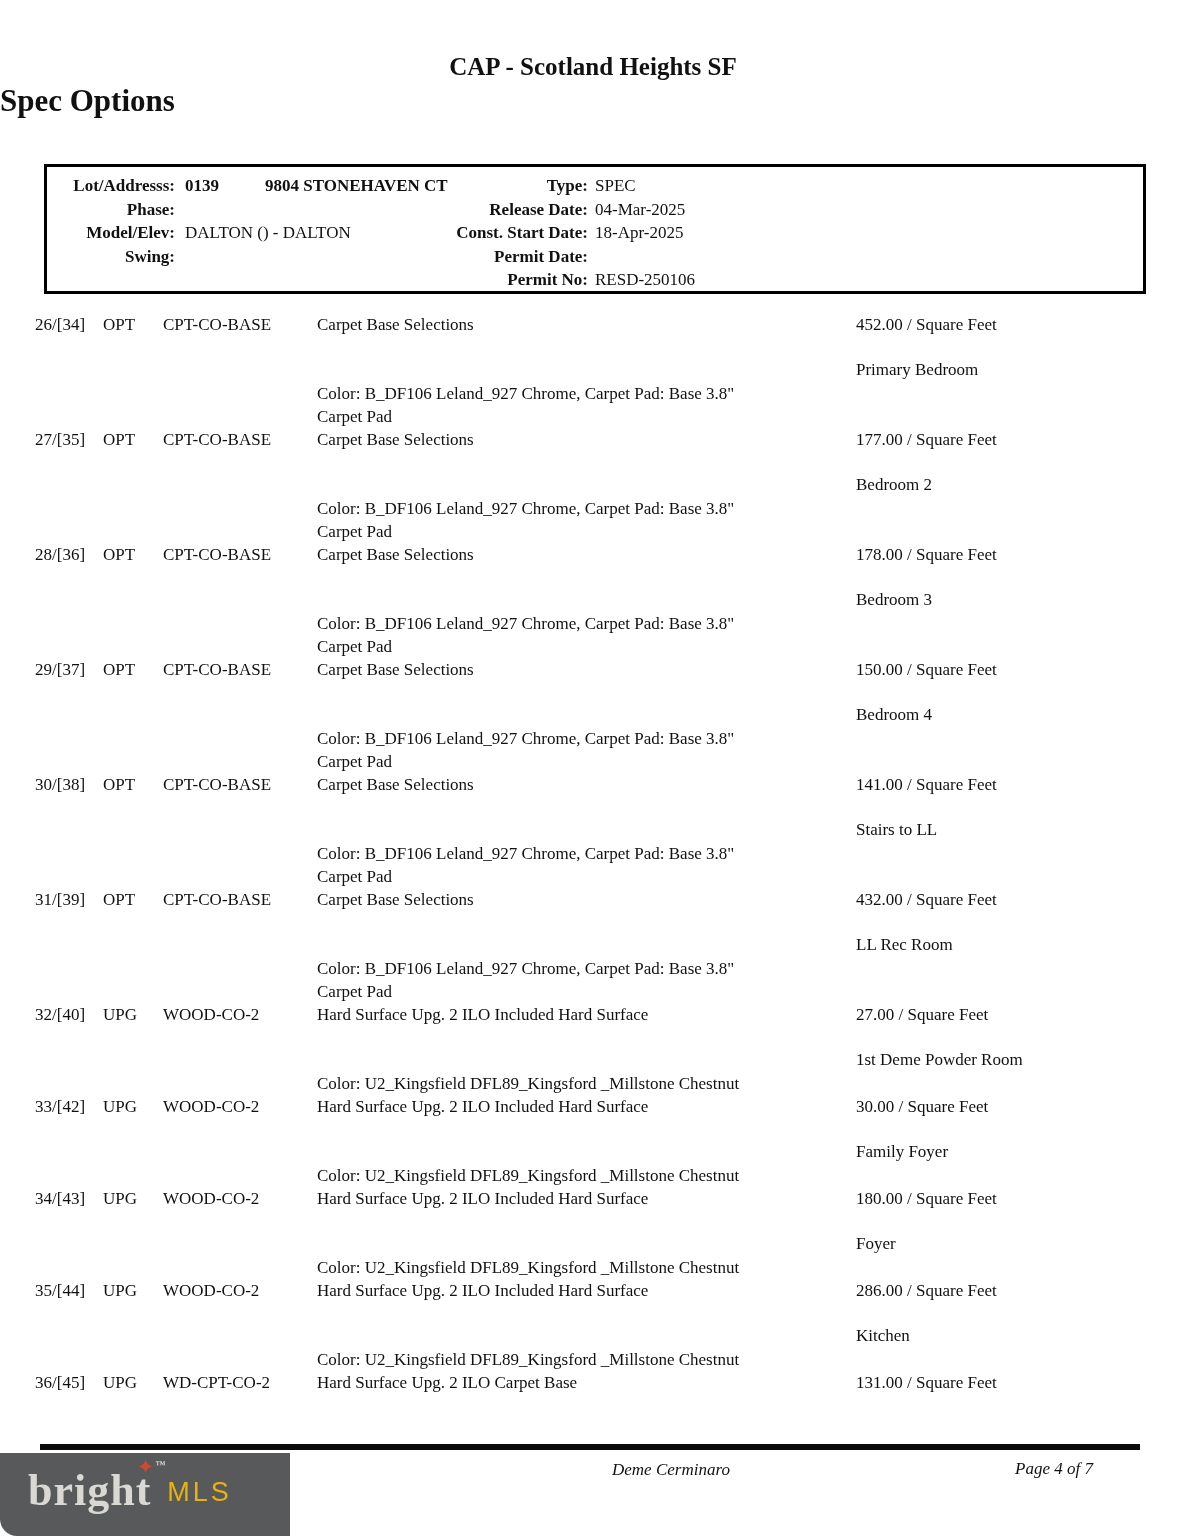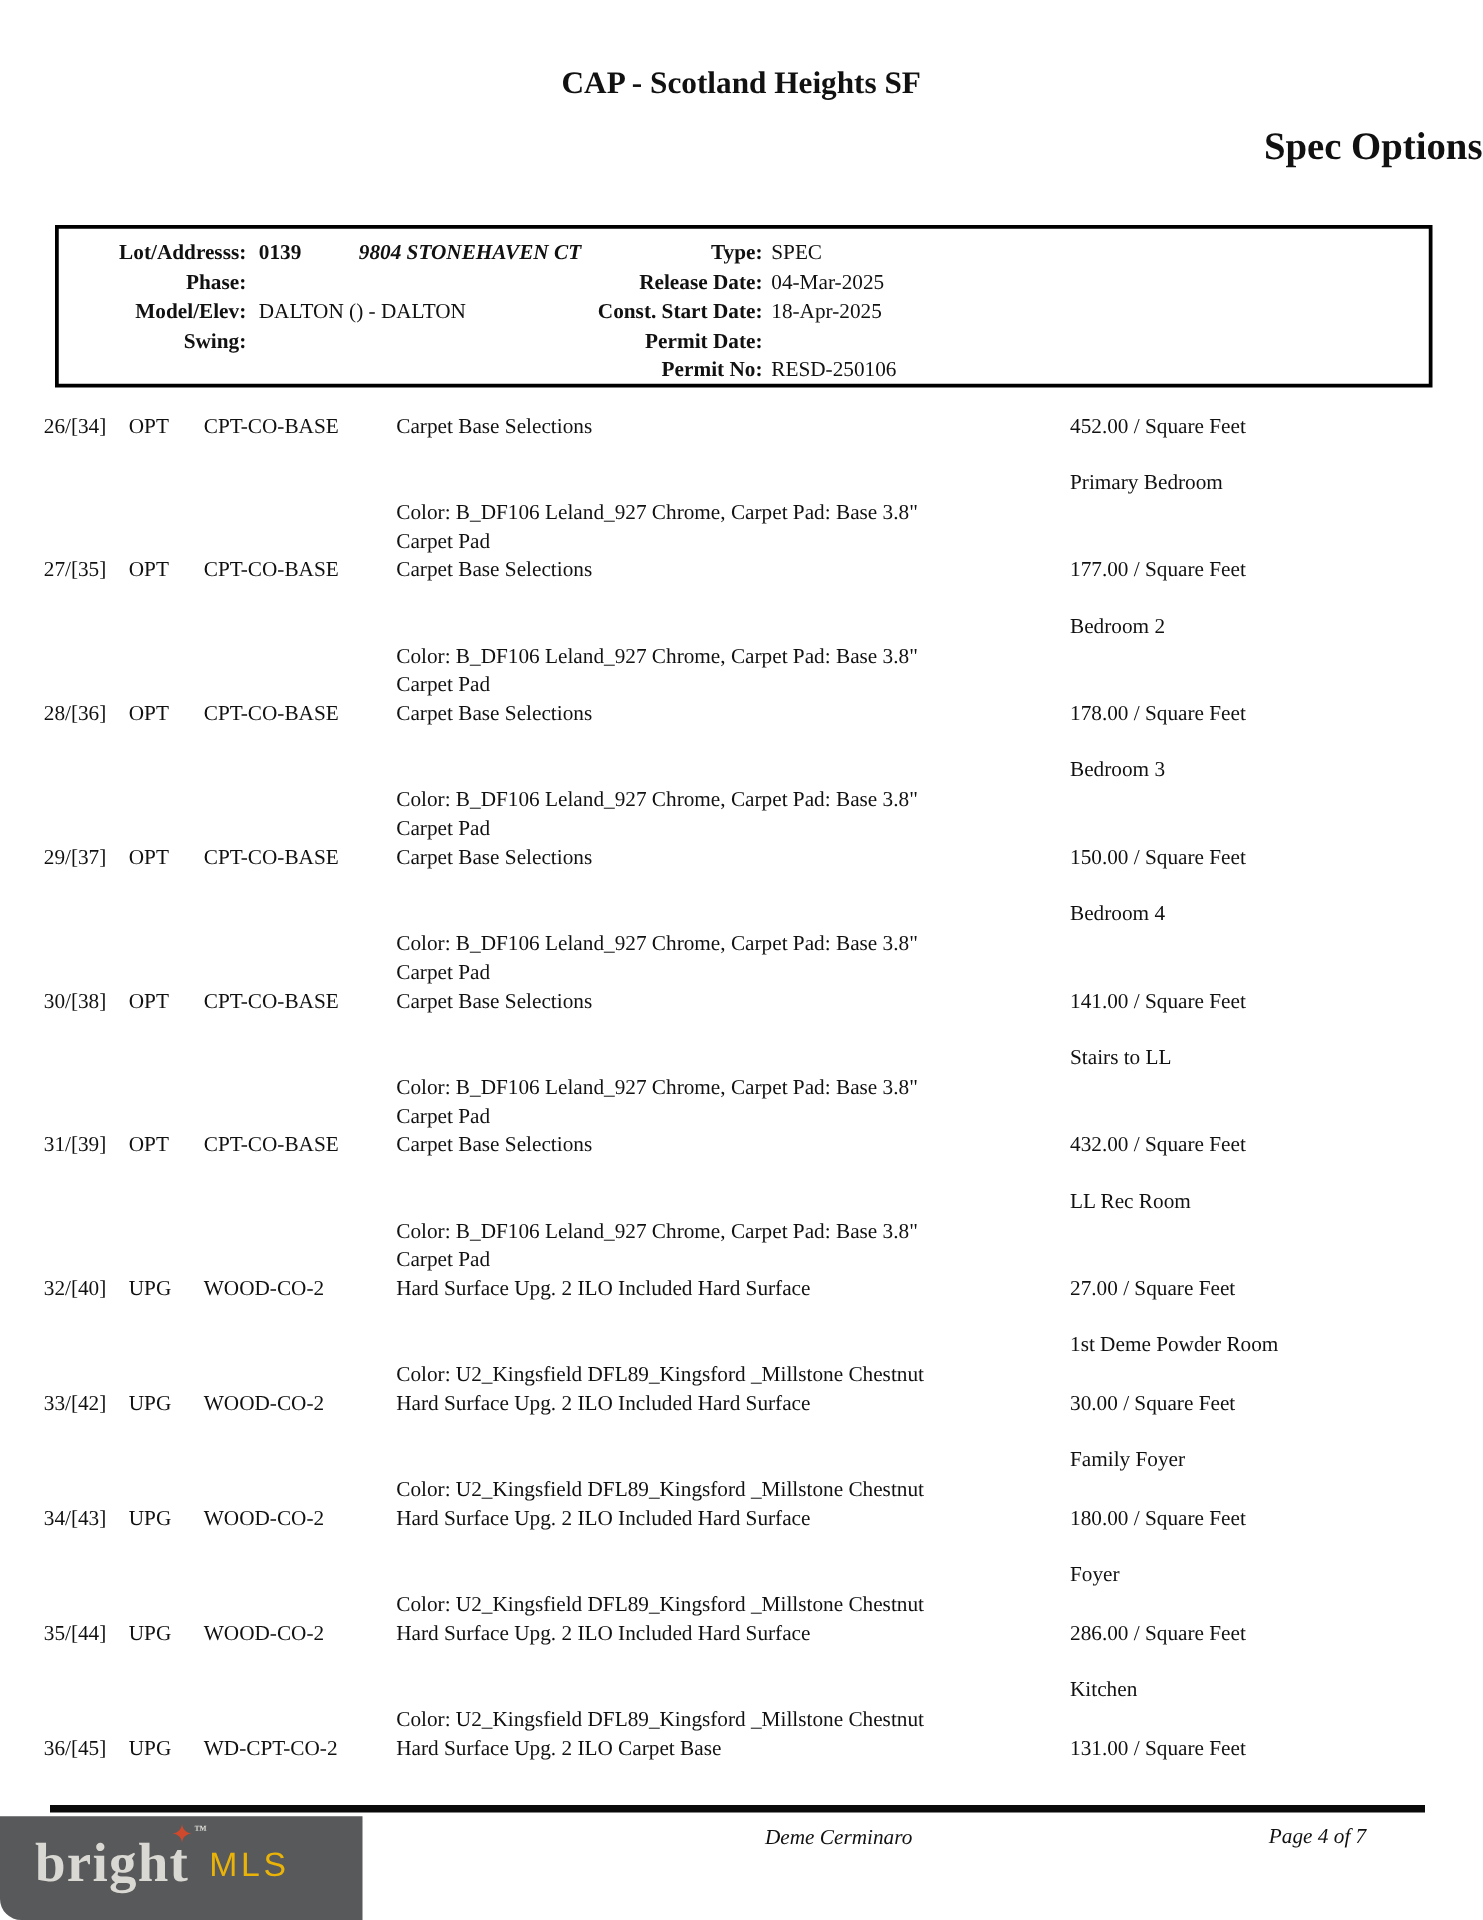--- a/index.html
+++ b/index.html
@@ -13,38 +13,37 @@
     overflow:hidden;
     border-radius:17px;
   }
   .community-title {
     margin-top:52px;
     text-align:center;
     font-size:25px; font-weight:bold;
     line-height:30px;
   }
   .doc-title {
-    margin-top:16px;
-    text-align:right;
+    text-align:left;
     font-size:31px; font-weight:bold;
     line-height:38px;
   }
   .info-box {
     position:relative;
     margin:44px 0 0 44px;
     width:1102px; height:130px;
     border:3px solid #000;
     padding-top:7px;
     font-size:17px;
   }
-  .ib-row { display:flex; line-height:23.5px;padding-left:22px; }
+  .ib-row { display:flex; line-height:23.5px; }
   .ib-ll { width:128px; text-align:right; font-weight:bold; flex:none; }
   .ib-lv { width:255px; padding-left:10px; flex:none; white-space:nowrap; }
   .ib-lot { display:inline-block; width:80px; font-weight:bold; }
-  .ib-address { font-weight:bold;font-style:italic; }
+  .ib-address { font-weight:bold; }
   .ib-rl { width:158px; text-align:right; font-weight:bold; flex:none; }
   .ib-rv { padding-left:7px; }
   .options-list {
     margin-top:19px;
     padding-left:35px;
     font-size:17px;
     line-height:23px;
   }
   .option-row { display:flex; align-items:flex-start; }
   .o-num  { width:68px;  flex:none; }

